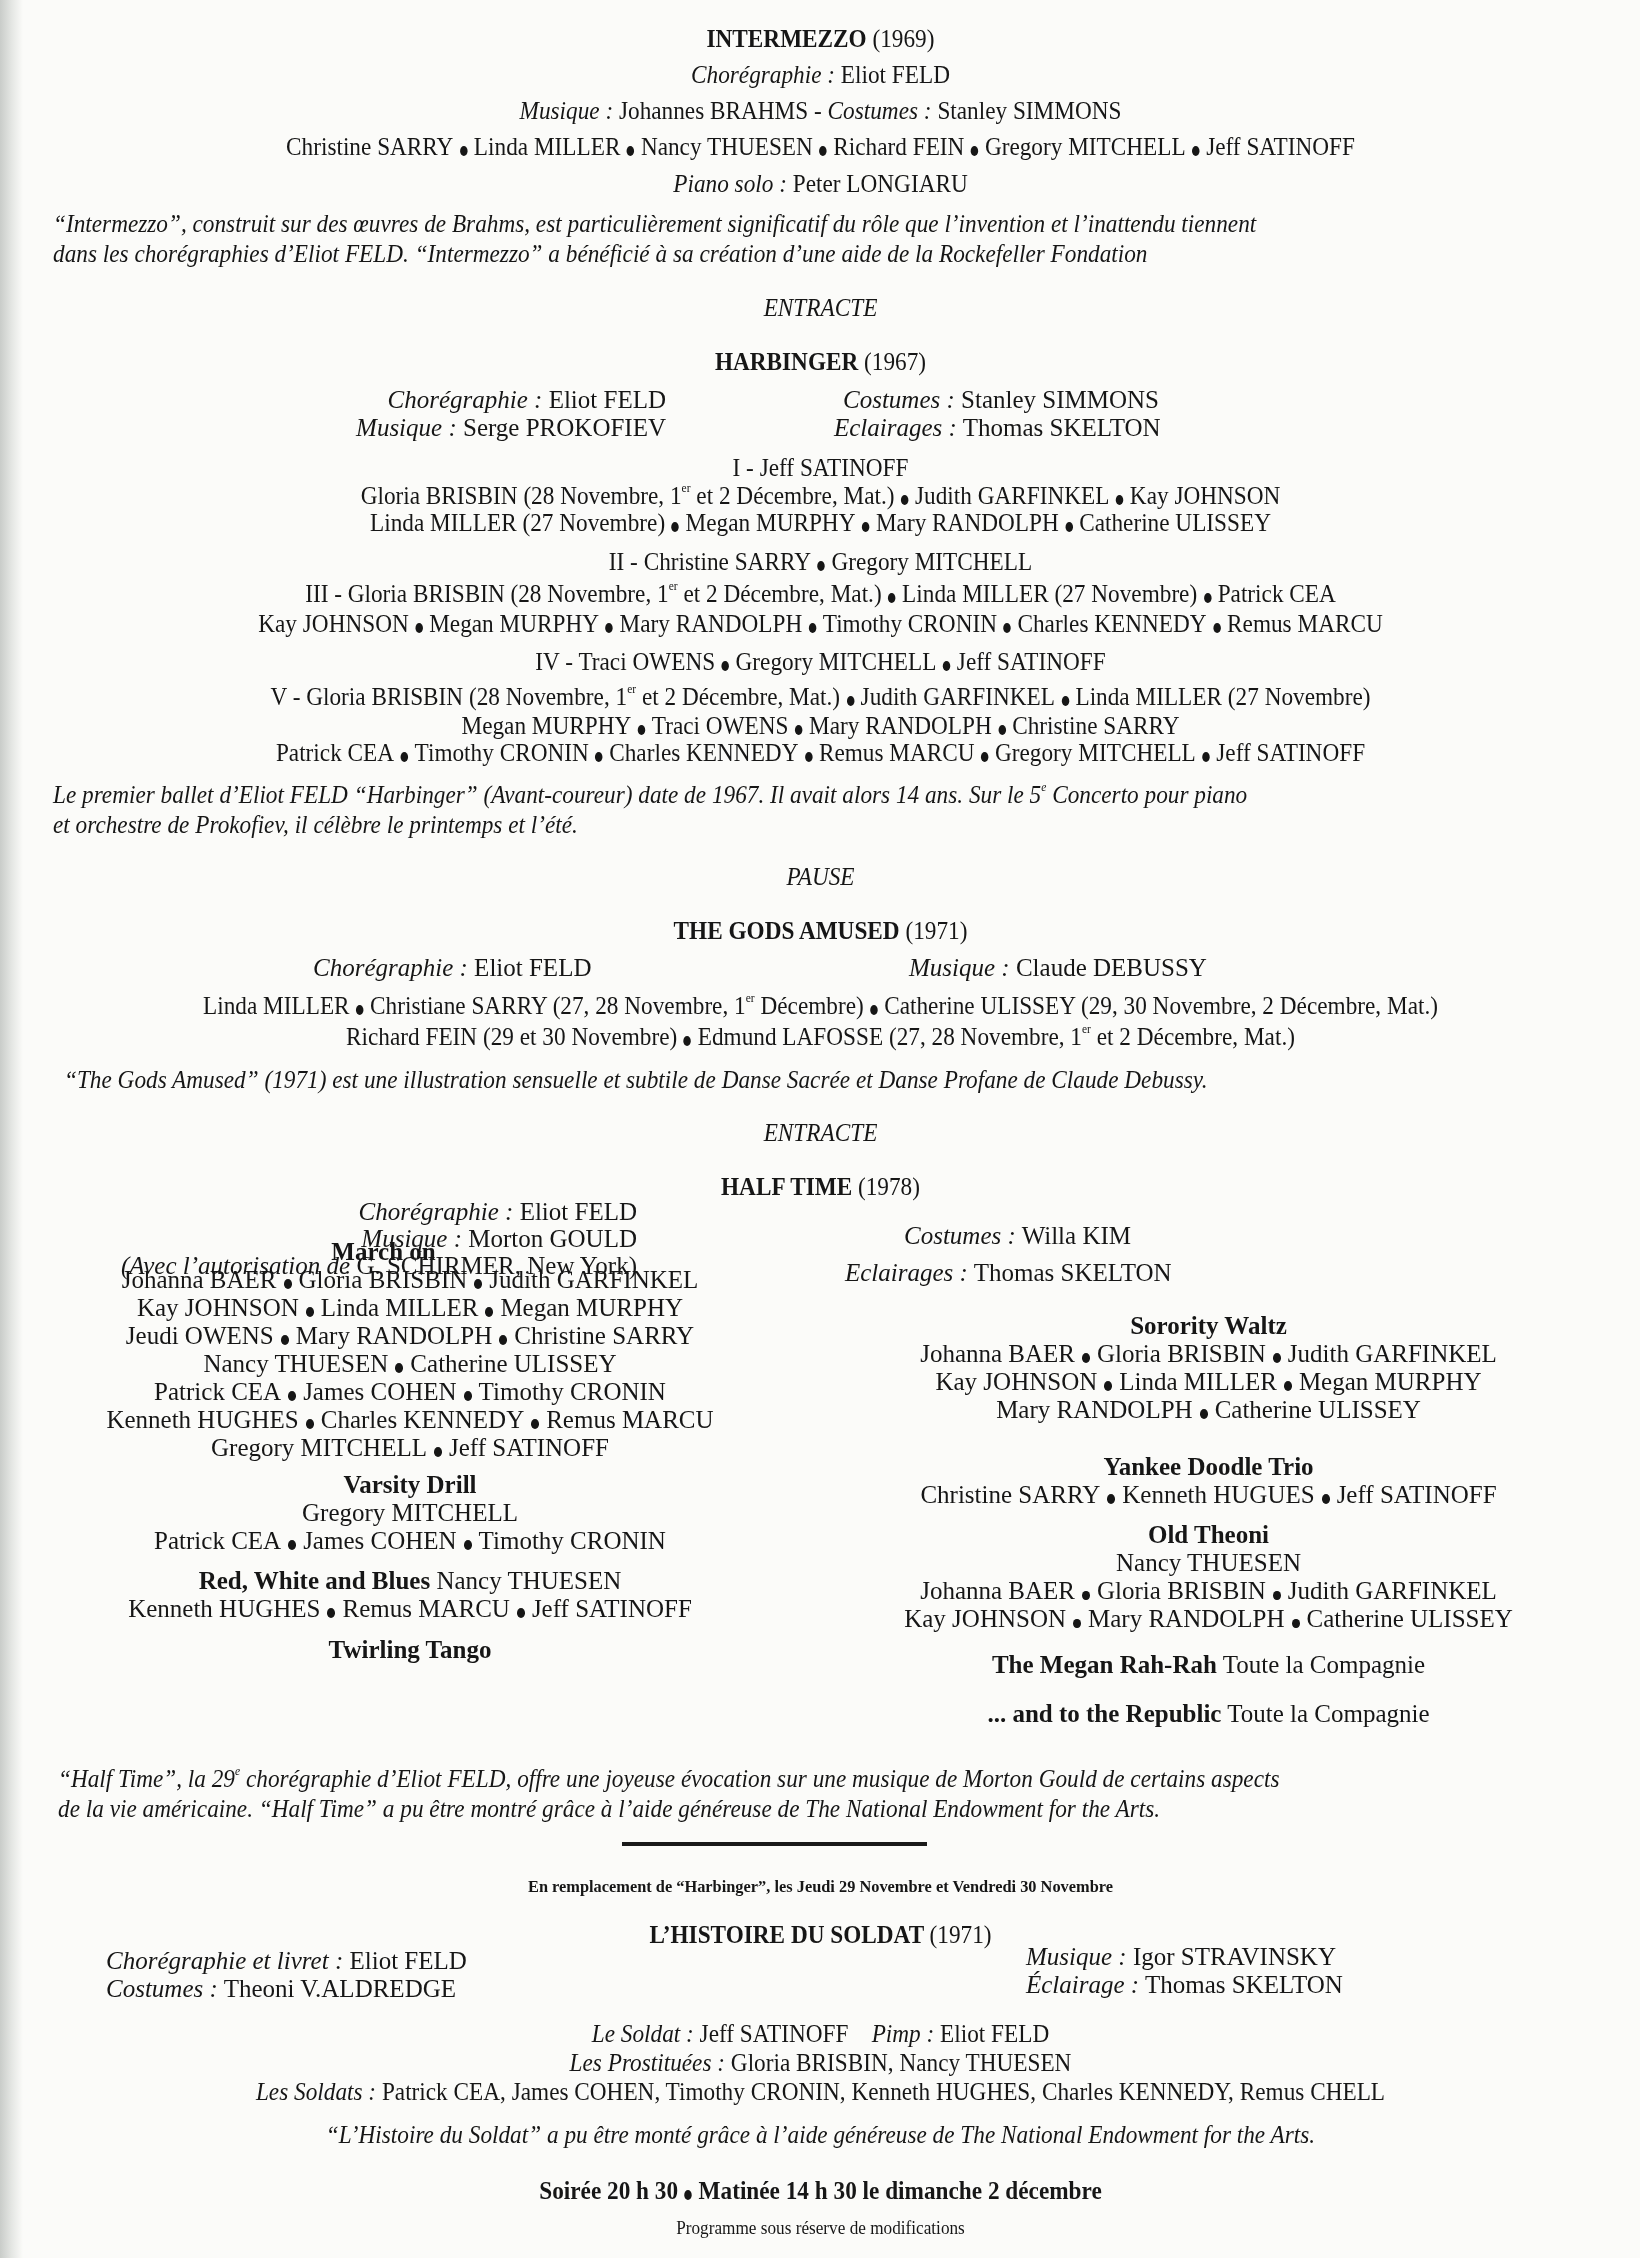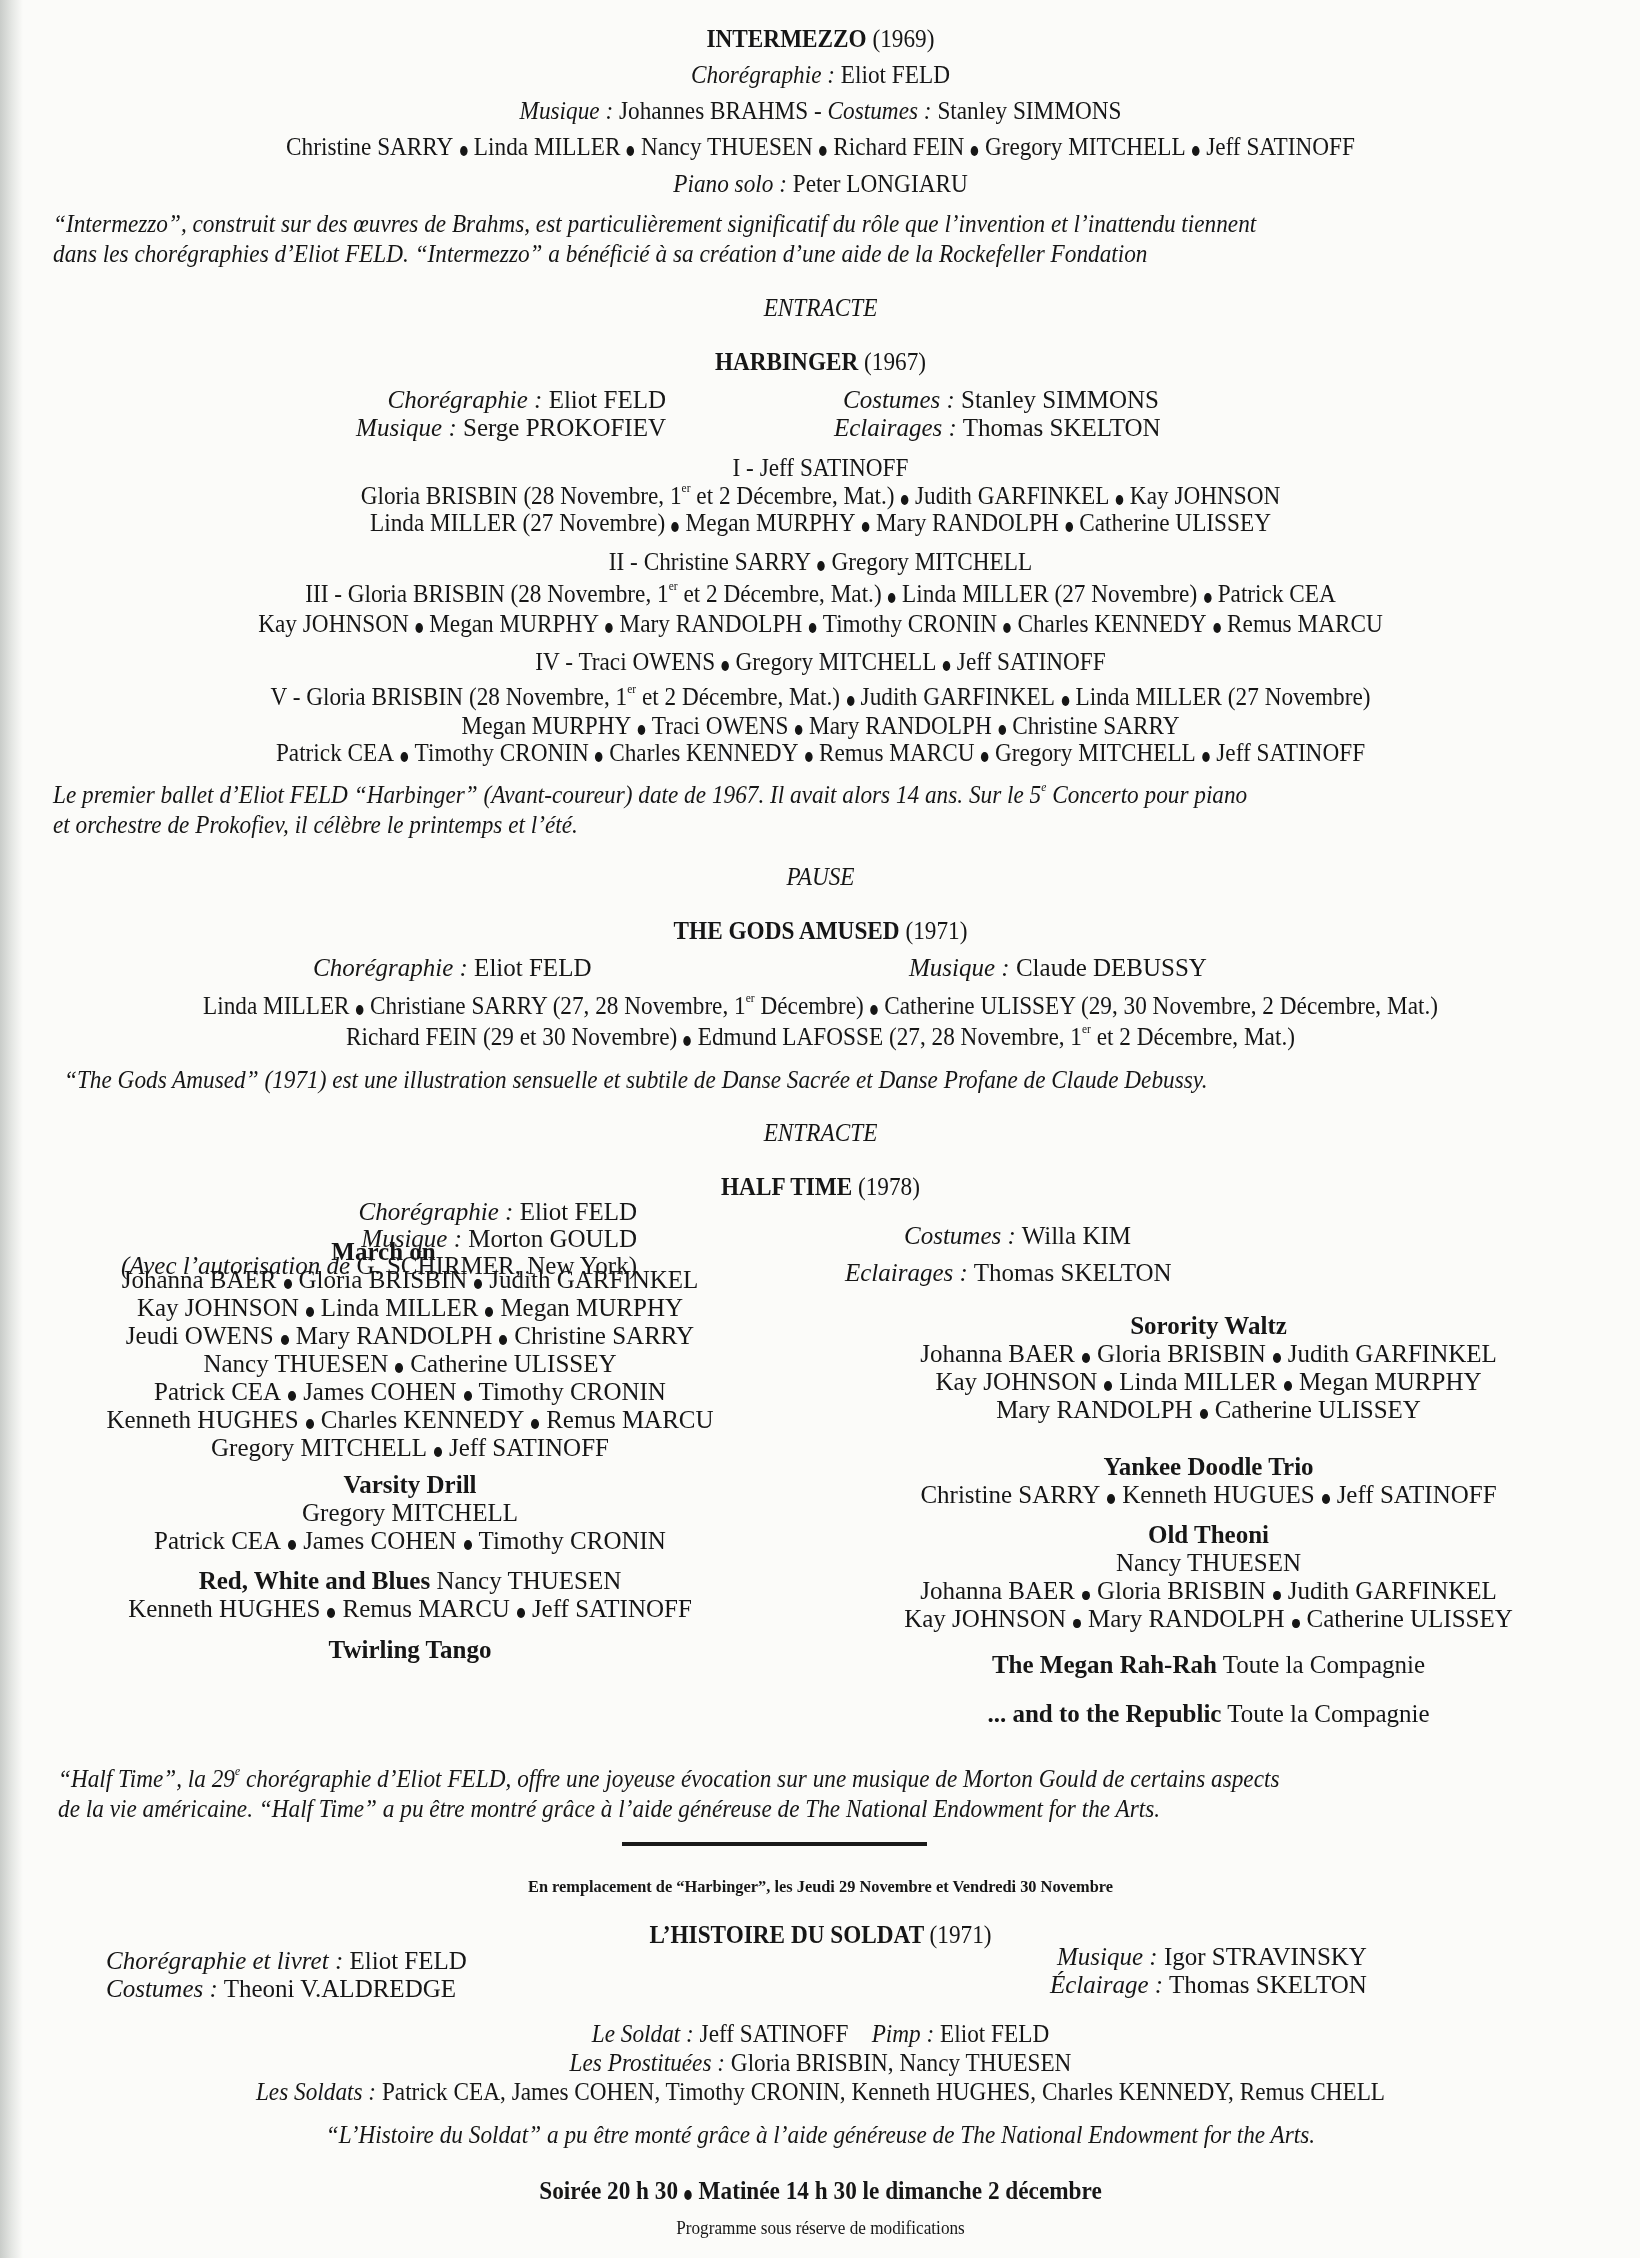--- a/index.html
+++ b/index.html
@@ -205,21 +205,21 @@
 <div class="line small-b" style="top:1872px;font-size:17.6px">En remplacement de “Harbinger”, les Jeudi 29 Novembre et Vendredi 30 Novembre</div>
 
 <div class="line title" style="top:1921px">
   <span>L’HISTOIRE DU SOLDAT</span>
   <span class="year">(1971)</span>
 </div>
 <div class="pair" style="top:1947px;left:106px;line-height:28px;text-align:left">
   <div><i>Chorégraphie et livret :</i> <span>Eliot FELD</span></div>
   <div><i>Costumes :</i> <span>Theoni V.ALDREDGE</span></div>
 </div>
-<div class="pair" style="top:1943px;left:1050px;line-height:28px;text-align:right">
+<div class="pair" style="top:1943px;left:1026px;line-height:28px;">
   <div><i>Musique :</i> <span>Igor STRAVINSKY</span></div>
   <div><i>Éclairage :</i> <span>Thomas SKELTON</span></div>
 </div>
 <div class="line" style="top:2020px">
   <i>Le Soldat :</i>
   <span>Jeff SATINOFF</span>&nbsp;&nbsp;&nbsp;
   <i>Pimp :</i>
   <span>Eliot FELD</span>
 </div>
 <div class="line" style="top:2049px">

